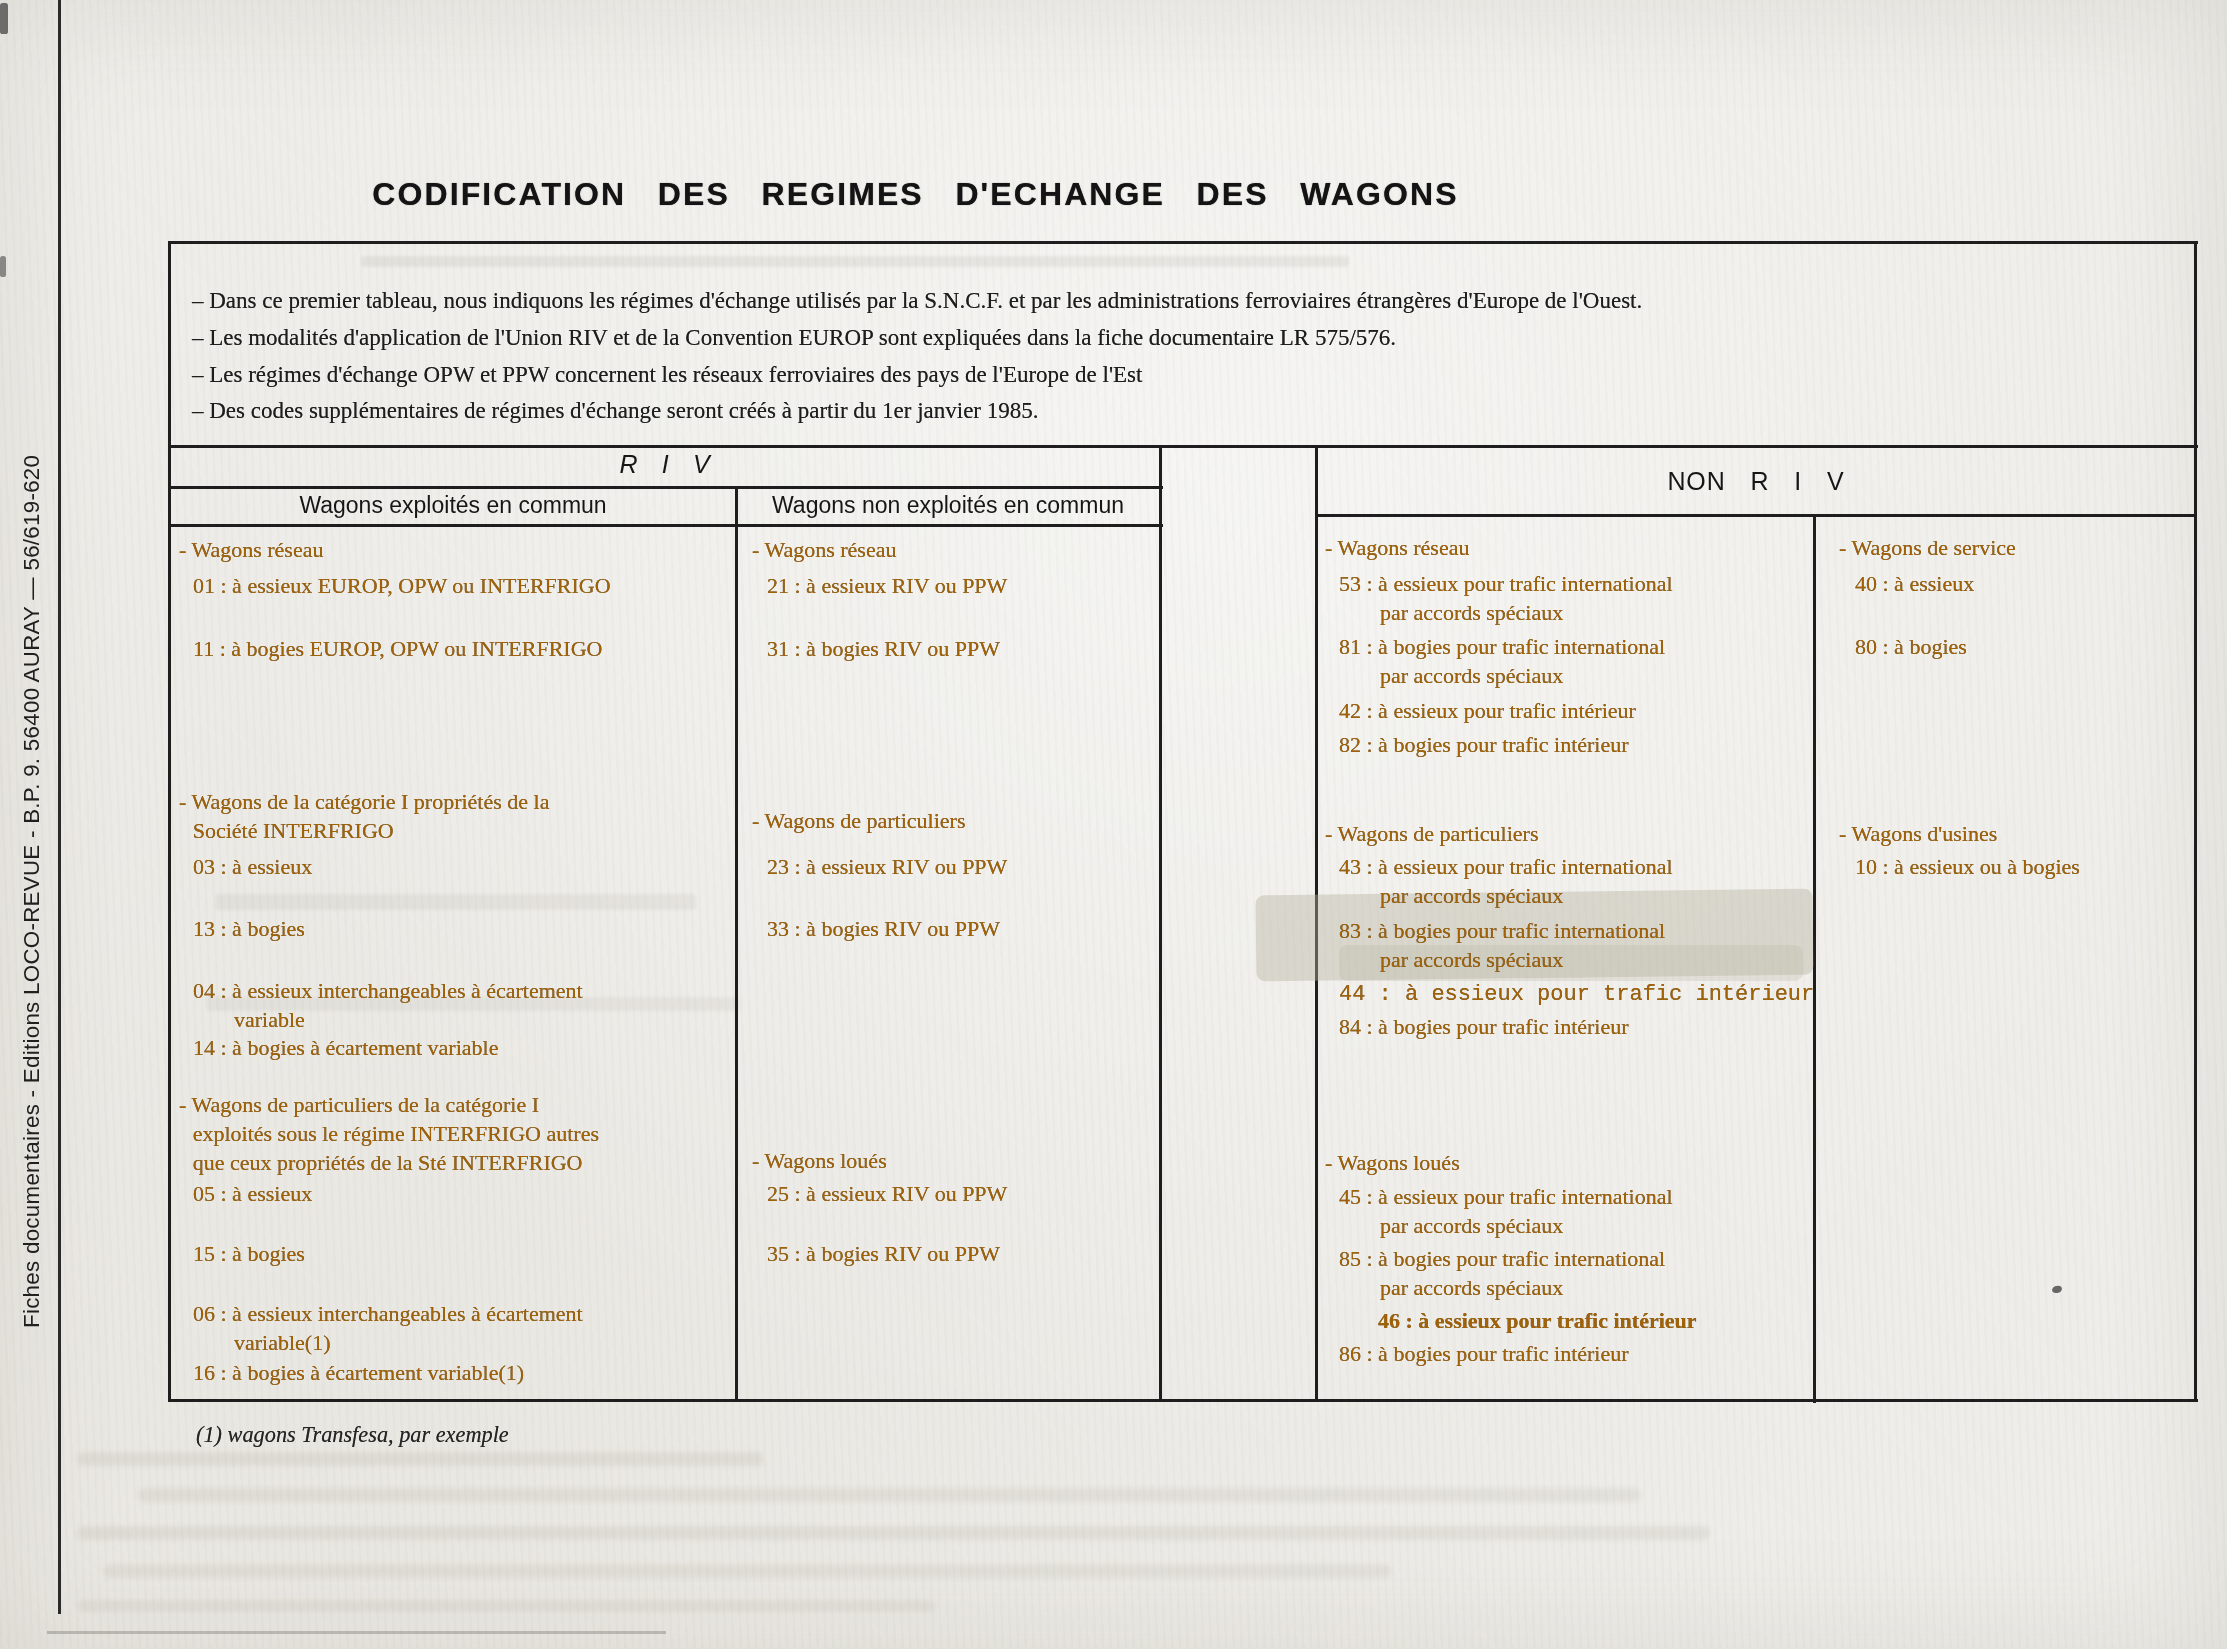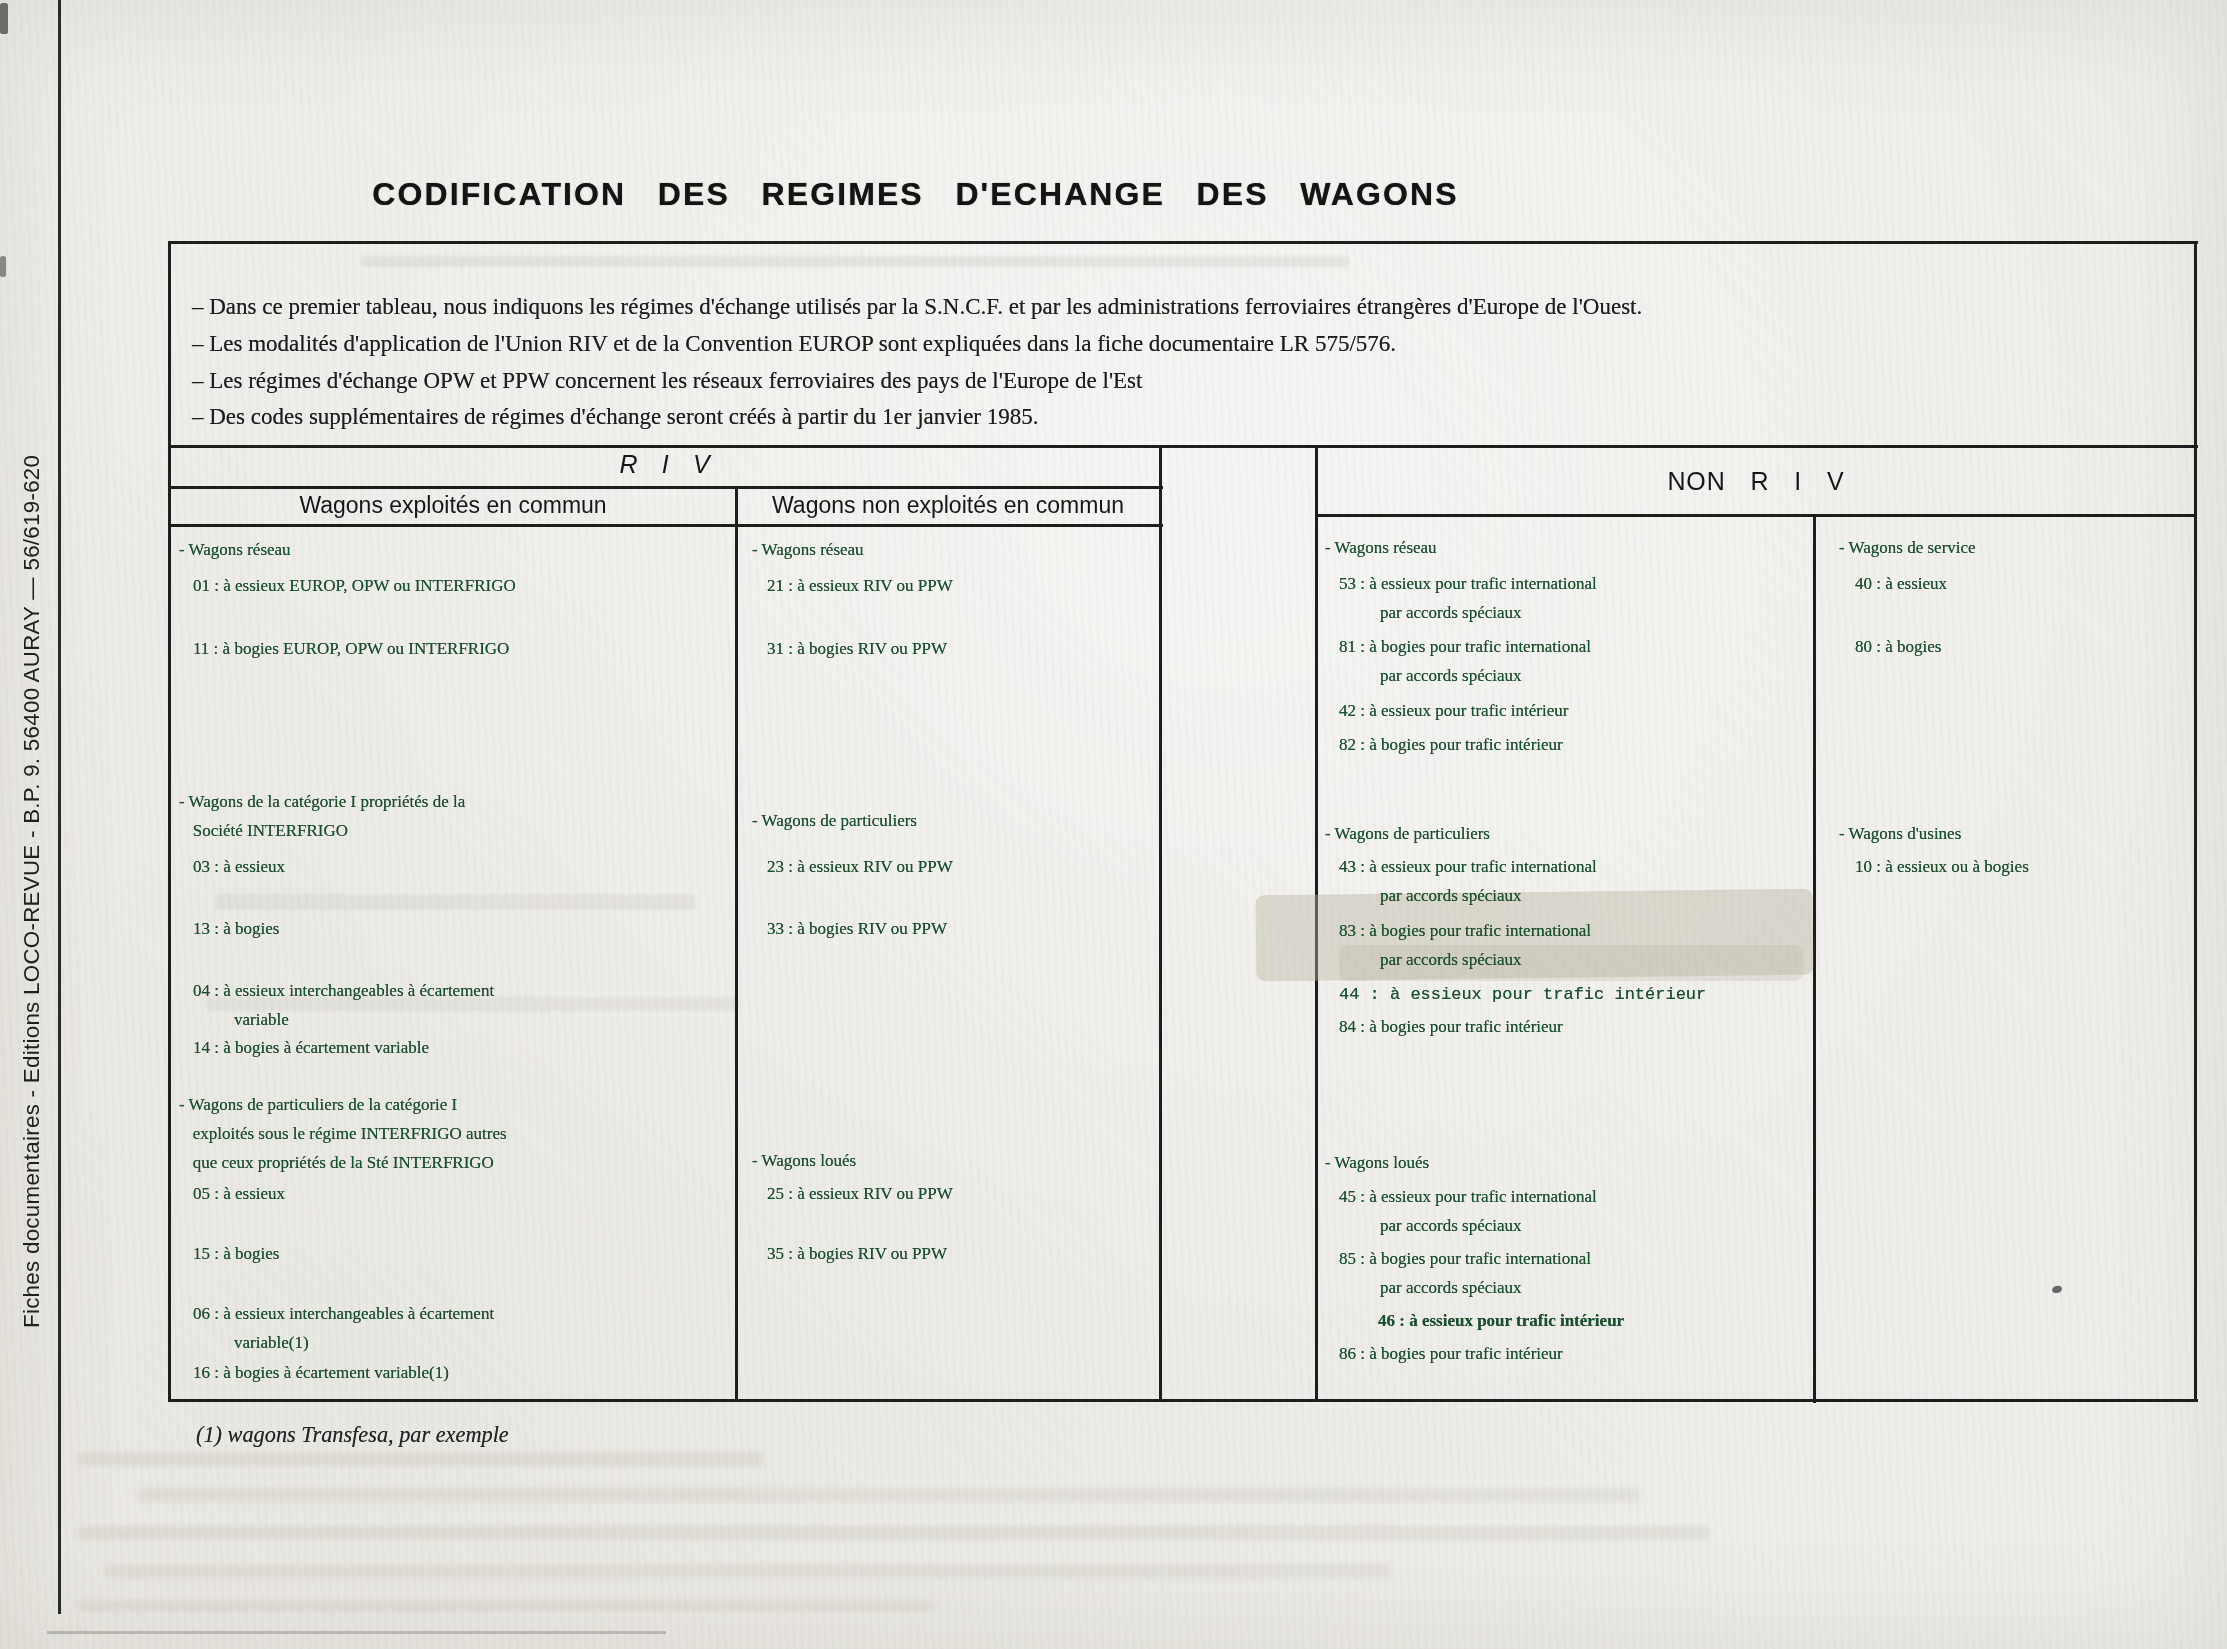--- a/index.html
+++ b/index.html
@@ -12,22 +12,22 @@
   .texture{
     position:absolute;left:0;top:0;width:2227px;height:1650px;pointer-events:none;
     background-image:
       repeating-linear-gradient(88deg, rgba(120,115,100,0.03) 0 2.6px, transparent 2.6px 7.7px),
       radial-gradient(ellipse at 55% 30%, rgba(255,255,255,0.45), transparent 60%),
       radial-gradient(ellipse at 15% 85%, rgba(160,150,130,0.07), transparent 55%);
     box-shadow: inset 0 0 120px rgba(120,110,95,0.14);
   }
   .abs{position:absolute;}
   .cell{
-    position:absolute;font-size:17px;line-height:29px;white-space:pre;
-    color:#14532d;text-shadow:0 0 0.5px rgba(25,25,25,0.65);
+    position:absolute;font-size:22px;line-height:29px;white-space:pre;
+    color:#a16207;text-shadow:0 0 0.5px rgba(25,25,25,0.65);
   }
   .hang48{padding-left:41px;text-indent:-41px;}
   .hang16{padding-left:13.7px;text-indent:-13.7px;}
   .hl{position:absolute;background:#1e1e1e;}
   .vl{position:absolute;background:#1e1e1e;}
   .hdr{
     position:absolute;text-align:center;color:#161616;
     font-family:"Liberation Sans","DejaVu Sans",sans-serif;
   }
   .smudge{position:absolute;background:#8a8470;filter:blur(2.6px);border-radius:6.9px;pointer-events:none;}
@@ -72,21 +72,21 @@
 <div class="ghostline" style="left:361px;top:256px;width:988px;height:11.2px;opacity:.10;"></div>
 <div class="ghostline" style="left:215px;top:894px;width:481px;height:15.5px;opacity:.08;"></div>
 <div class="ghostline" style="left:206px;top:997px;width:533px;height:13.7px;opacity:.07;"></div>
 <div class="smudge" style="left:77px;top:1452px;width:687px;height:13.7px;opacity:.12;"></div>
 <div class="smudge" style="left:137px;top:1488px;width:1504px;height:13.7px;opacity:.11;"></div>
 <div class="smudge" style="left:77px;top:1526px;width:1633px;height:13.7px;opacity:.12;"></div>
 <div class="smudge" style="left:103px;top:1564px;width:1289px;height:13.7px;opacity:.10;"></div>
 <div class="smudge" style="left:77px;top:1600px;width:859px;height:12px;opacity:.09;"></div>
 <div class="hl" style="left:47px;top:1631px;width:619px;height:2.6px;opacity:.22;"></div>
 
-<div class="abs" style="left:168px;top:249px;width:2030px;height:204px;padding-left:15px;">
+<div class="abs" style="left:168px;top:243px;width:2030px;height:204px;padding-left:15px;">
   <div class="bullet" style="top:43px;">– Dans ce premier tableau, nous indiquons les régimes d'échange utilisés par la S.N.C.F. et par les administrations ferroviaires étrangères d'Europe de l'Ouest.</div>
   <div class="bullet" style="top:80px;">– Les modalités d'application de l'Union RIV et de la Convention EUROP sont expliquées dans la fiche documentaire LR 575/576.</div>
   <div class="bullet" style="top:117px;">– Les régimes d'échange OPW et PPW concernent les réseaux ferroviaires des pays de l'Europe de l'Est</div>
   <div class="bullet" style="top:153px;">– Des codes supplémentaires de régimes d'échange seront créés à partir du 1er janvier 1985.</div>
 </div>
 
 <div class="hl" style="left:168px;top:241px;width:2030px;height:3.4px;"></div>
 <div class="vl" style="left:168px;top:241px;width:3.4px;height:1161px;"></div>
 <div class="vl" style="left:2194px;top:241px;width:3.4px;height:1161px;"></div>
 <div class="hl" style="left:168px;top:445px;width:2030px;height:3.4px;"></div>

